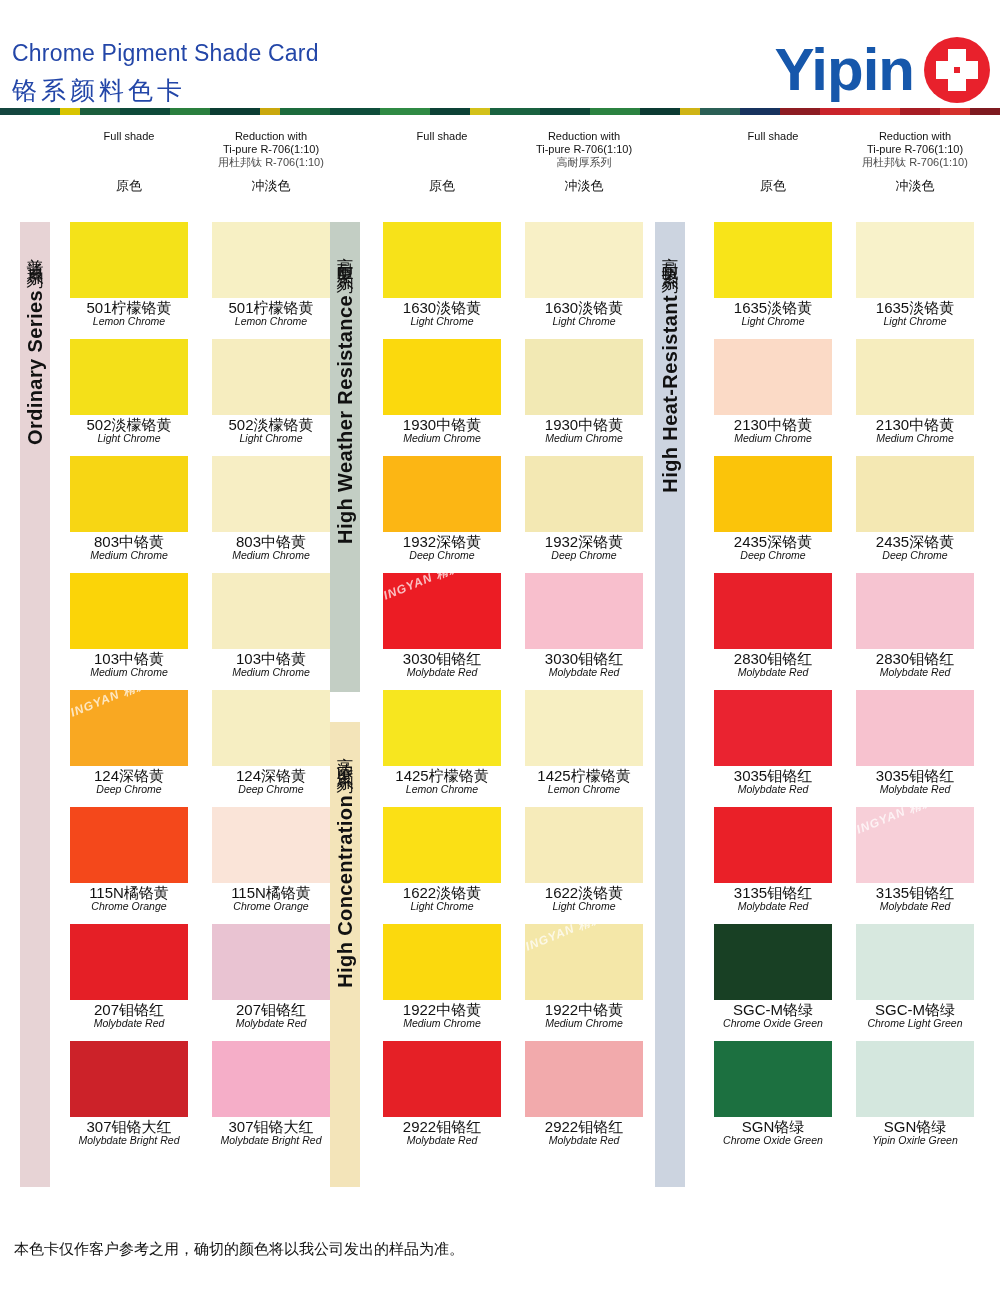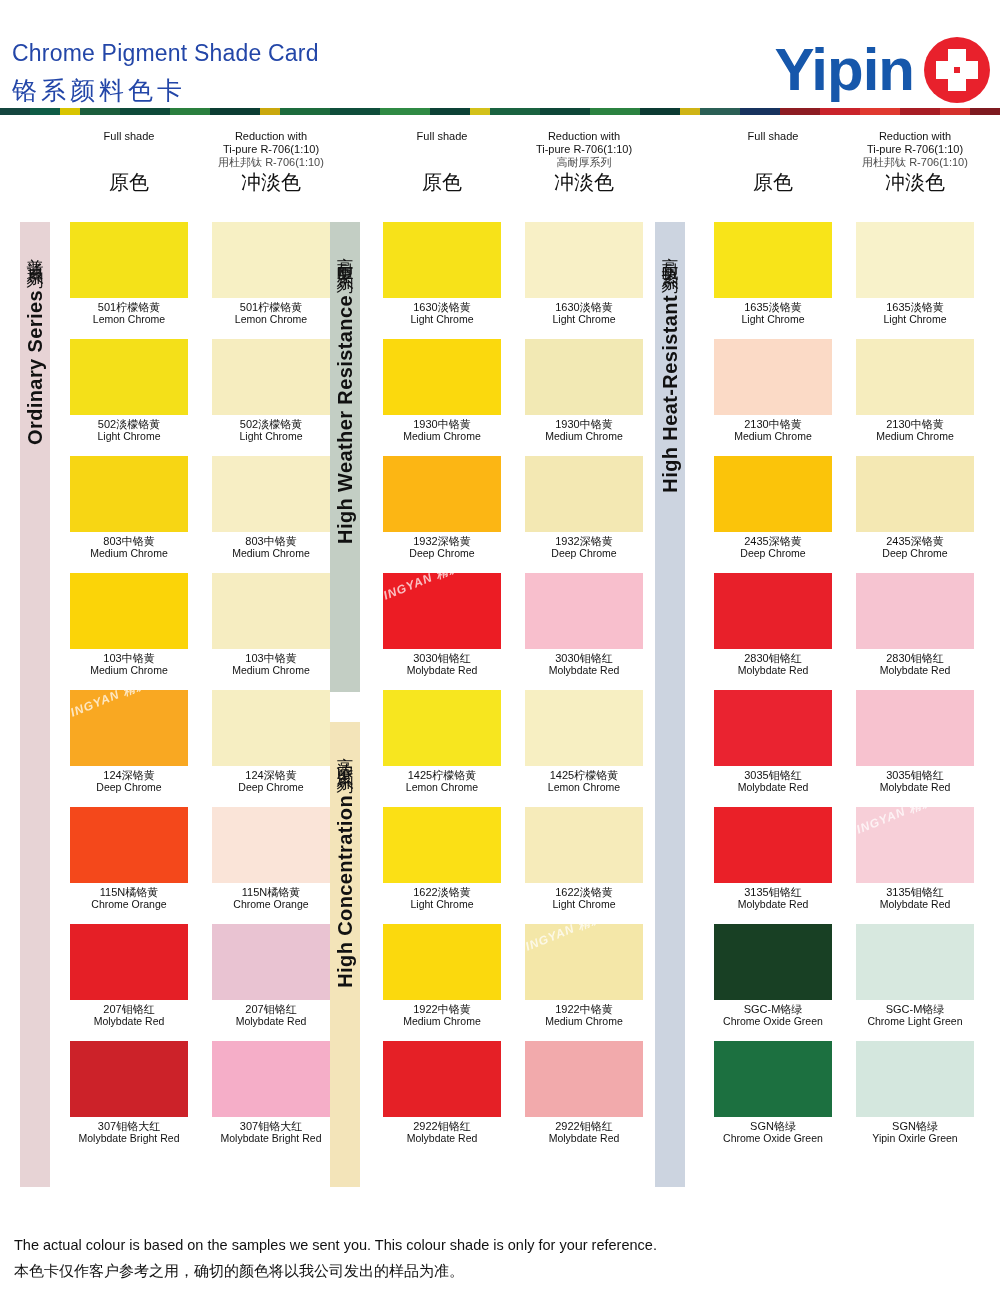--- a/index.html
+++ b/index.html
@@ -50,21 +50,21 @@
       #0c3b32 64% 68%, #cfb415 68% 70%, #2b5f55 70% 74%, #17325e 74% 78%,
       #8d1c22 78% 82%, #c9232b 82% 86%, #e0392f 86% 90%, #a81d24 90% 94%,
       #d4302c 94% 97%, #7e1a20 97% 100%);
   }
 
   
   .grp-head{position:absolute;top:130px;height:74px;}
   .grp-head .col{position:absolute;top:0;text-align:center;}
   .grp-head .ln{font-size:11px;line-height:13px;white-space:nowrap;}
   .grp-head .ln.zhsmall{color:#4b4b4b;}
-  .grp-head .zhbig{font-size:20px;white-space:nowrap;}
+  .grp-head .zhbig{font-size:13px;margin-top:8px;white-space:nowrap;}
 
   
   .band{
     position:absolute;width:30px;
     display:flex;flex-direction:column;align-items:center;
     justify-content:flex-start;
     overflow:hidden;
   }
   .band .vzh{
     writing-mode:vertical-rl;
@@ -77,22 +77,22 @@
     margin-top:26px;white-space:nowrap;color:#111;
   }
 
   
   .cell{position:absolute;width:118px;}
   .chip{width:118px;height:76px;display:block;}
   .cap{
     text-align:center;margin-top:4px;
     font-size:10px;line-height:11.5px;white-space:nowrap;
   }
-  .cap .zh{font-size:11px;text-align:center;}
-  .cap .en{display:block;font-size:10.5px;}
+  .cap .zh{font-size:15px;text-align:center;}
+  .cap .en{display:block;font-size:10.5px;font-style:italic;}
 
   
   .wm{
     position:absolute;left:0;top:0;width:118px;height:76px;
     overflow:hidden;pointer-events:none;
   }
   .wm span{
     position:absolute;left:-6px;top:18px;
     transform:rotate(-22deg);transform-origin:left center;
     font-size:12px;font-weight:bold;font-style:italic;
@@ -481,15 +481,14 @@
     </div>
     <div class="cell" style="left: 856px; top: 1041px;">
       <div style="position: relative; width: 118px; height: 76px;">
         <div class="chip" style="background: rgb(212, 231, 222);"></div>
       </div>
       <div class="cap"><span class="zh">SGN铬绿</span><span class="en">Yipin Oxirle Green</span></div>
     </div>
   </div>
 
 <div id="footer">
-  <div id="foot-en">The actual colour is based on the samples we sent you.  This colour shade is only for your reference.</div>
   <div id="foot-zh">本色卡仅作客户参考之用，确切的颜色将以我公司发出的样品为准。</div>
 </div>
 
 </body></html>

